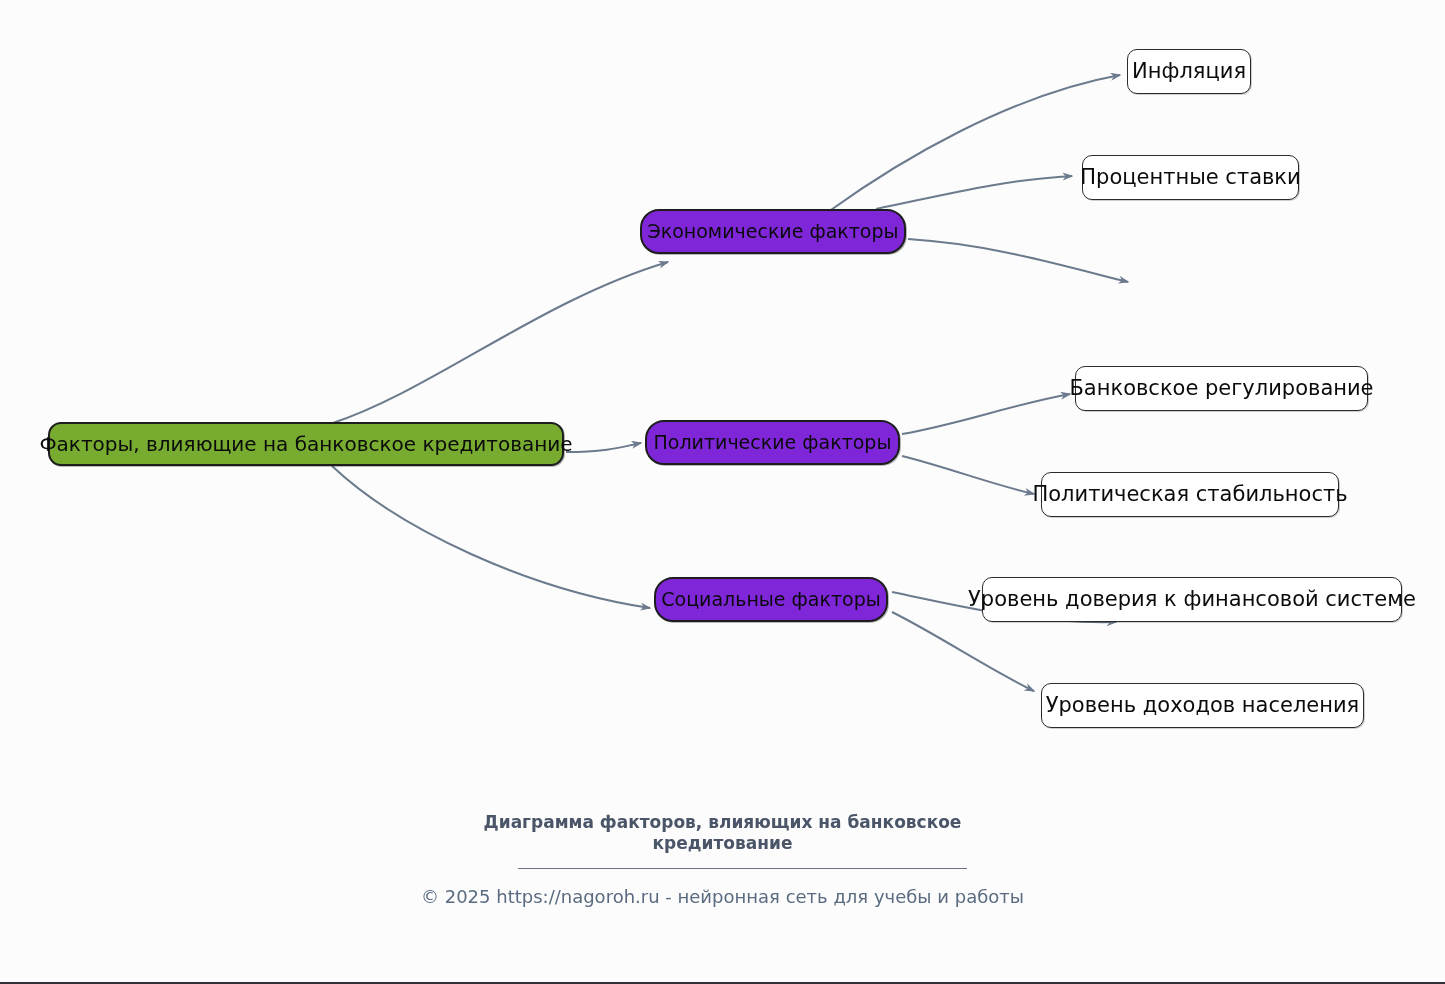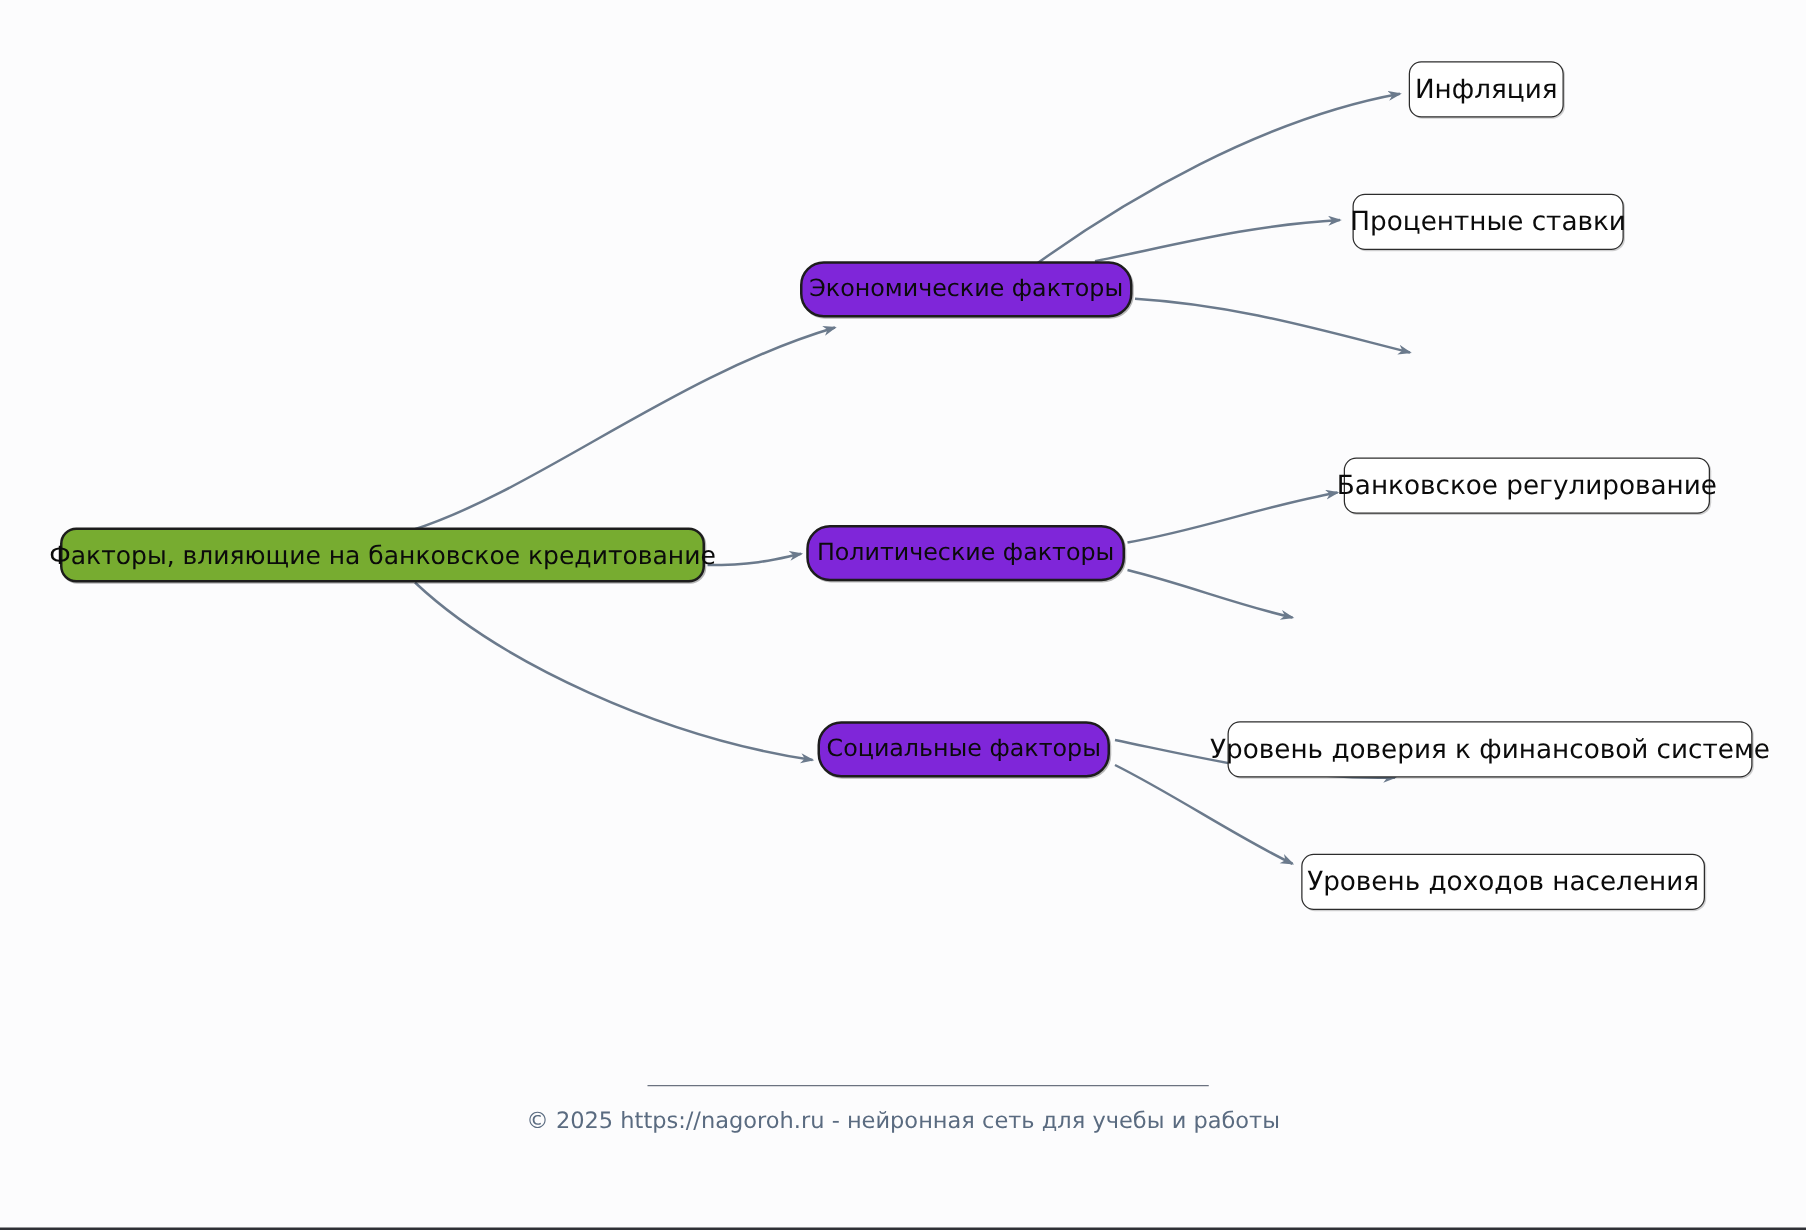--- a/index.html
+++ b/index.html
@@ -122,24 +122,29 @@
   <div class="node node-root" style="left:48px;top:422px;width:516px;height:44px;">Факторы, влияющие на банковское кредитование</div>
 
   <div class="node node-branch" style="left:640px;top:209px;width:266px;height:45px;">Экономические факторы</div>
   <div class="node node-branch" style="left:645px;top:420px;width:255px;height:45px;">Политические факторы</div>
   <div class="node node-branch" style="left:654px;top:577px;width:234px;height:45px;">Социальные факторы</div>
 
   <div class="node node-leaf" style="left:1127px;top:49px;width:124px;height:45px;">Инфляция</div>
   <div class="node node-leaf" style="left:1082px;top:155px;width:217px;height:45px;">Процентные ставки</div>
 
   <div class="node node-leaf" style="left:1043px;top:366px;width:293px;height:45px;margin-left:32px;">Банковское регулирование</div>
+  <div class="node node-leaf" style="left:1041px;top:472px;width:298px;height:45px;">Политическая стабильность</div>
 
   <div class="node node-leaf" style="left:982px;top:577px;width:420px;height:45px;">Уровень доверия к финансовой системе</div>
   <div class="node node-leaf" style="left:1041px;top:683px;width:323px;height:45px;">Уровень доходов населения</div>
 
+  <div class="footer footer-title">
+    <div>Диаграмма факторов, влияющих на банковское</div>
+    <div>кредитование</div>
+  </div>
 
   <div class="footer-rule"></div>
 
   <div class="footer footer-credit">© 2025 https://nagoroh.ru - нейронная сеть для учебы и работы</div>
 
   <div class="bottom-strip"></div>
 
 </div>
 
 </body></html>

